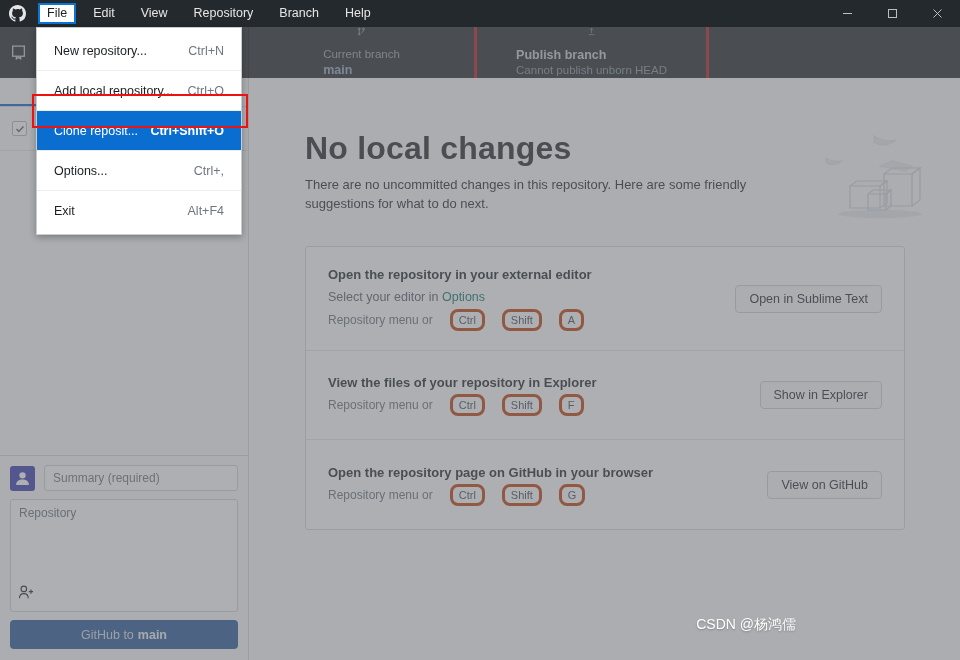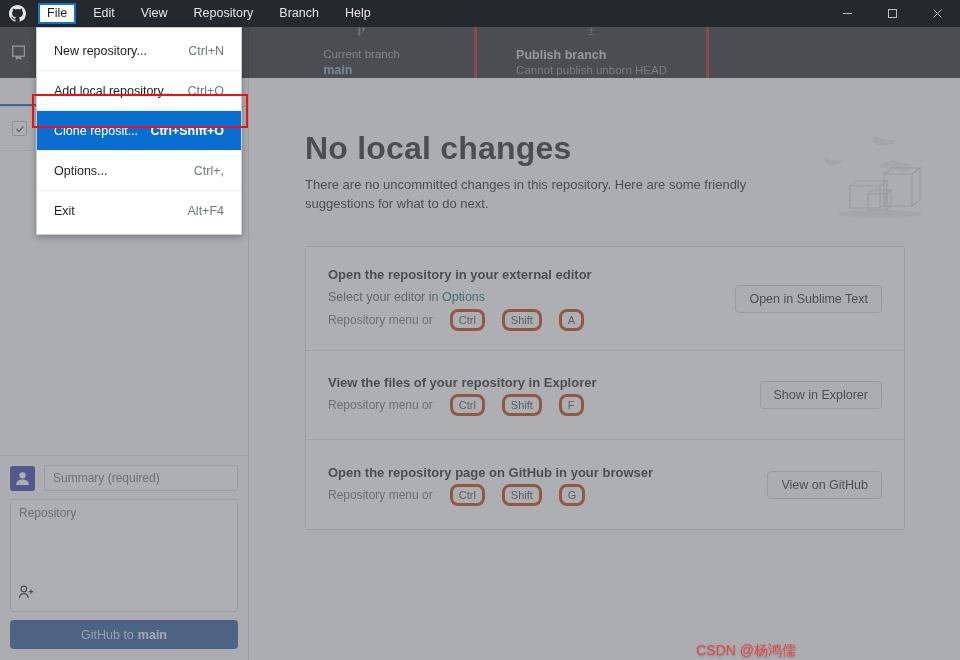--- a/index.html
+++ b/index.html
@@ -173,22 +173,22 @@
   .dd-item .dd-accel { color: #6f7680; font-size: 12.5px; margin-left: 10px; }
   .dd-item.selected { background: #0a6ed1; color: #fff; }
   .dd-item.selected .dd-accel { color: #fff; font-weight: bold; }
   .dd-item.selected .dd-label { font-weight: normal; }
   .redbox {
     position: absolute; left: 32px; top: 94px; width: 216px; height: 34px;
     border: 2px solid #ee1111; z-index: 60; pointer-events: none;
   }
 
   .watermark {
-    position: absolute; right: 12px; bottom: 0; z-index: 70;
-    font-size: 14px; color: #ef4444; text-shadow: 0 1px 2px rgba(0,0,0,.25);
+    position: absolute; right: 12px; bottom: 26px; z-index: 70;
+    font-size: 14px; color: #ffffff; text-shadow: 0 1px 2px rgba(0,0,0,.25);
     font-family: "Liberation Sans", sans-serif;
   }
 </style>
 </head>
 <body>
 
 <div id="app">
 
   <div class="titlebar">
     <div class="gh-logo">

